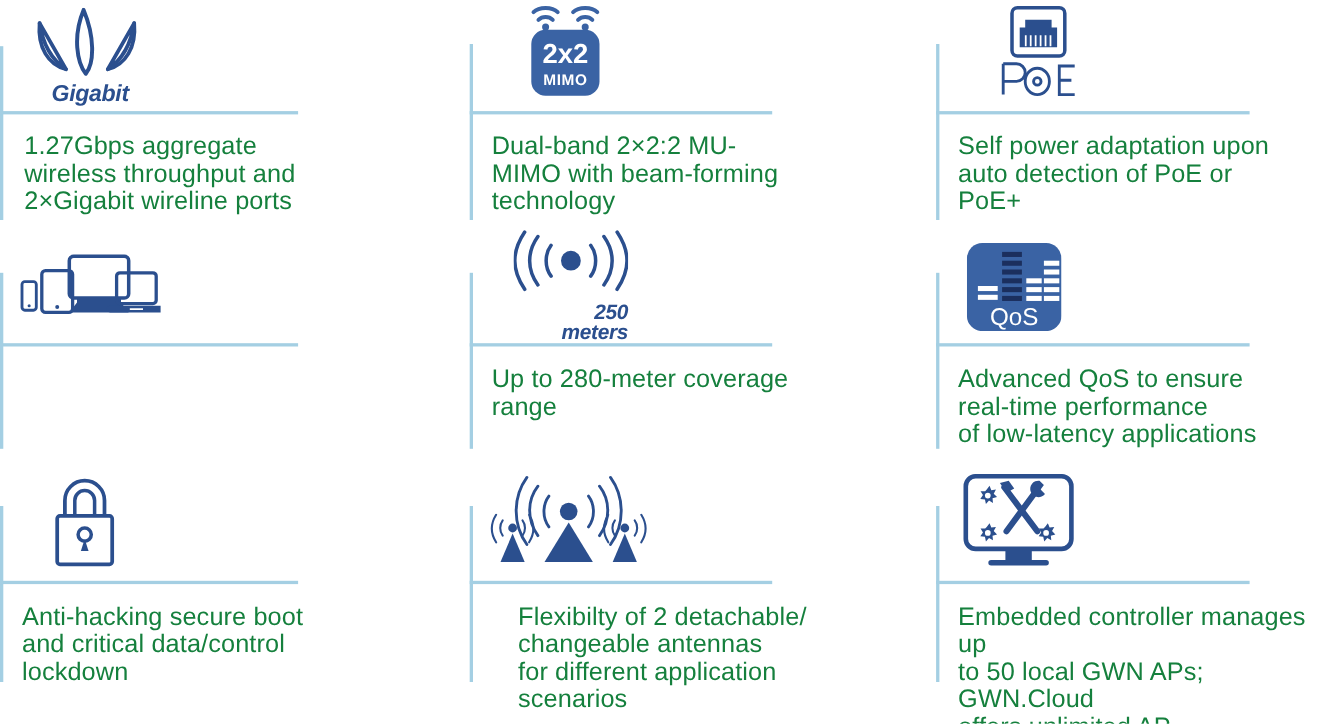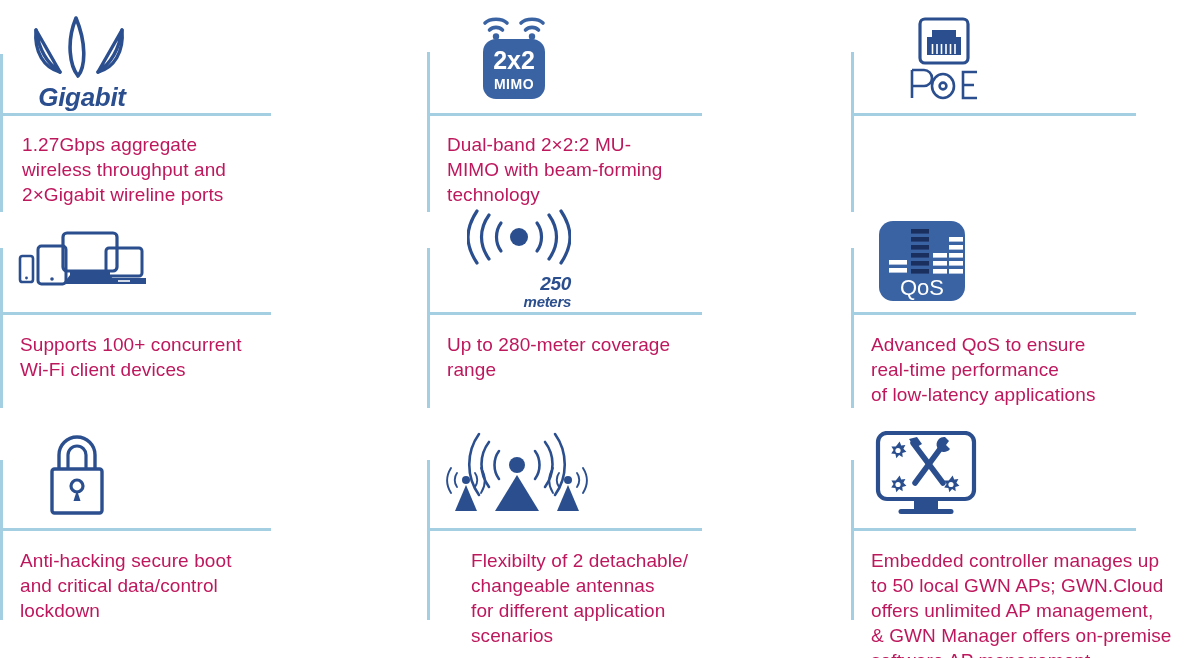--- a/index.html
+++ b/index.html
@@ -24,21 +24,21 @@
     position: absolute;
     box-sizing: border-box;
   }
 
   
   .col1 { left: 0px;   width: 420px; }
   .col2 { left: 427px; width: 420px; }
   .col3 { left: 851px; width: 349px; }
 
   
-  .row1 { top: 0px;   height: 210px; margin-top: 12px; }
+  .row1 { top: 0px;   height: 210px; }
   .row2 { top: 210px; height: 210px; }
   .row3 { top: 420px; height: 238px; }
 
   
   .vrule {
     position: absolute;
     width: 3px;
     background: #a4cfe3;
   }
   .hrule {
@@ -56,42 +56,42 @@
     align-items: center;
     justify-content: flex-start;
   }
 
   .icon-wrap {
     display: block;
   }
 
   .caption {
     position: absolute;
-    color: #be185d;
-    font-size: 19px;
+    color: #15803d;
+    font-size: 23px;
     line-height: 25px;
     letter-spacing: 0.1px;
     white-space: pre-line;
   }
 
   
   .wordmark {
     font-weight: bold;
     font-style: italic;
     color: #2b4f8e;
     letter-spacing: -0.3px;
   }
-  .wm-gigabit { font-size: 26px; }
+  .wm-gigabit { font-size: 21px; }
   .wm-250 {
     font-size: 19px;
     line-height: 18px;
     text-align: right;
   }
   .wm-250 .num { font-size: 19px; display: block; }
-  .wm-250 .unit { font-size: 15px; display: block; font-style: italic; }
+  .wm-250 .unit { font-size: 19px; display: block; font-style: italic; }
 </style>
 </head>
 <body>
 
 <div class="grid">
 
   <div class="cell col1 row1">
     <div class="vrule" style="left:0px; top:42px; height:158px;"></div>
     <div class="hrule" style="left:0px; top:101px; width:271px;"></div>
 
@@ -162,20 +162,23 @@
           <g stroke="#2b4f8e" stroke-width="2.6" fill="none">
             <path d="M13 54 v28 M13 54 h12 a8 8 0 0 1 0 16 h-12"></path>
             <ellipse cx="44" cy="70" rx="11" ry="12"></ellipse>
             <circle cx="44" cy="70" r="3.4"></circle>
             <path d="M78 56 h-14 v26 h14 M64 69 h11"></path>
           </g>
         </svg>
       </div>
     </div>
 
+    <div class="caption" style="left:20px; top:120px; width:320px;">Self power adaptation upon
+auto detection of PoE or
+PoE+</div>
   </div>
 
   <div class="cell col1 row2">
     <div class="vrule" style="left:0px; top:38px; height:160px;"></div>
     <div class="hrule" style="left:0px; top:102px; width:271px;"></div>
 
     <div class="icon-area" style="top:14px; height:80px; padding-left:18px;">
       <div class="icon-wrap">
         <svg width="128" height="64" viewBox="0 0 128 64" fill="none">
           <rect x="2" y="26" width="13" height="26" rx="2.6" stroke="#2b4f8e" stroke-width="2.6" fill="none"></rect>
@@ -184,22 +187,20 @@
           <circle cx="34" cy="49" r="1.8" fill="#2b4f8e"></circle>
           <rect x="45" y="3" width="54" height="38" rx="4" stroke="#2b4f8e" stroke-width="3.2" fill="none"></rect>
           <path d="M52 41 h40 v4 l7 9 h-54 l7 -9 z" fill="#2b4f8e"></path>
           <rect x="88" y="18" width="36" height="28" rx="3" stroke="#2b4f8e" stroke-width="3" fill="none"></rect>
           <path d="M82 48 h48 a2 2 0 0 1 0 6 h-48 a2 2 0 0 1 0 -6 z" fill="#2b4f8e"></path>
           <path d="M100 51 h12" stroke="#ffffff" stroke-width="1.6"></path>
         </svg>
       </div>
     </div>
 
-    <div class="caption" style="left:20px; top:122px; width:270px;">Supports 100+ concurrent
-Wi-Fi client devices</div>
   </div>
 
   <div class="cell col2 row2">
     <div class="vrule" style="left:0px; top:38px; height:160px;"></div>
     <div class="hrule" style="left:0px; top:102px; width:275px;"></div>
 
     <div class="icon-area" style="top:4px; height:92px; padding-left:40px;">
       <div class="icon-wrap" style="text-align:center;">
         <svg width="104" height="62" viewBox="0 0 104 62" fill="none">
           <g stroke="#2b4f8e" stroke-width="3.2" stroke-linecap="round" fill="none">

